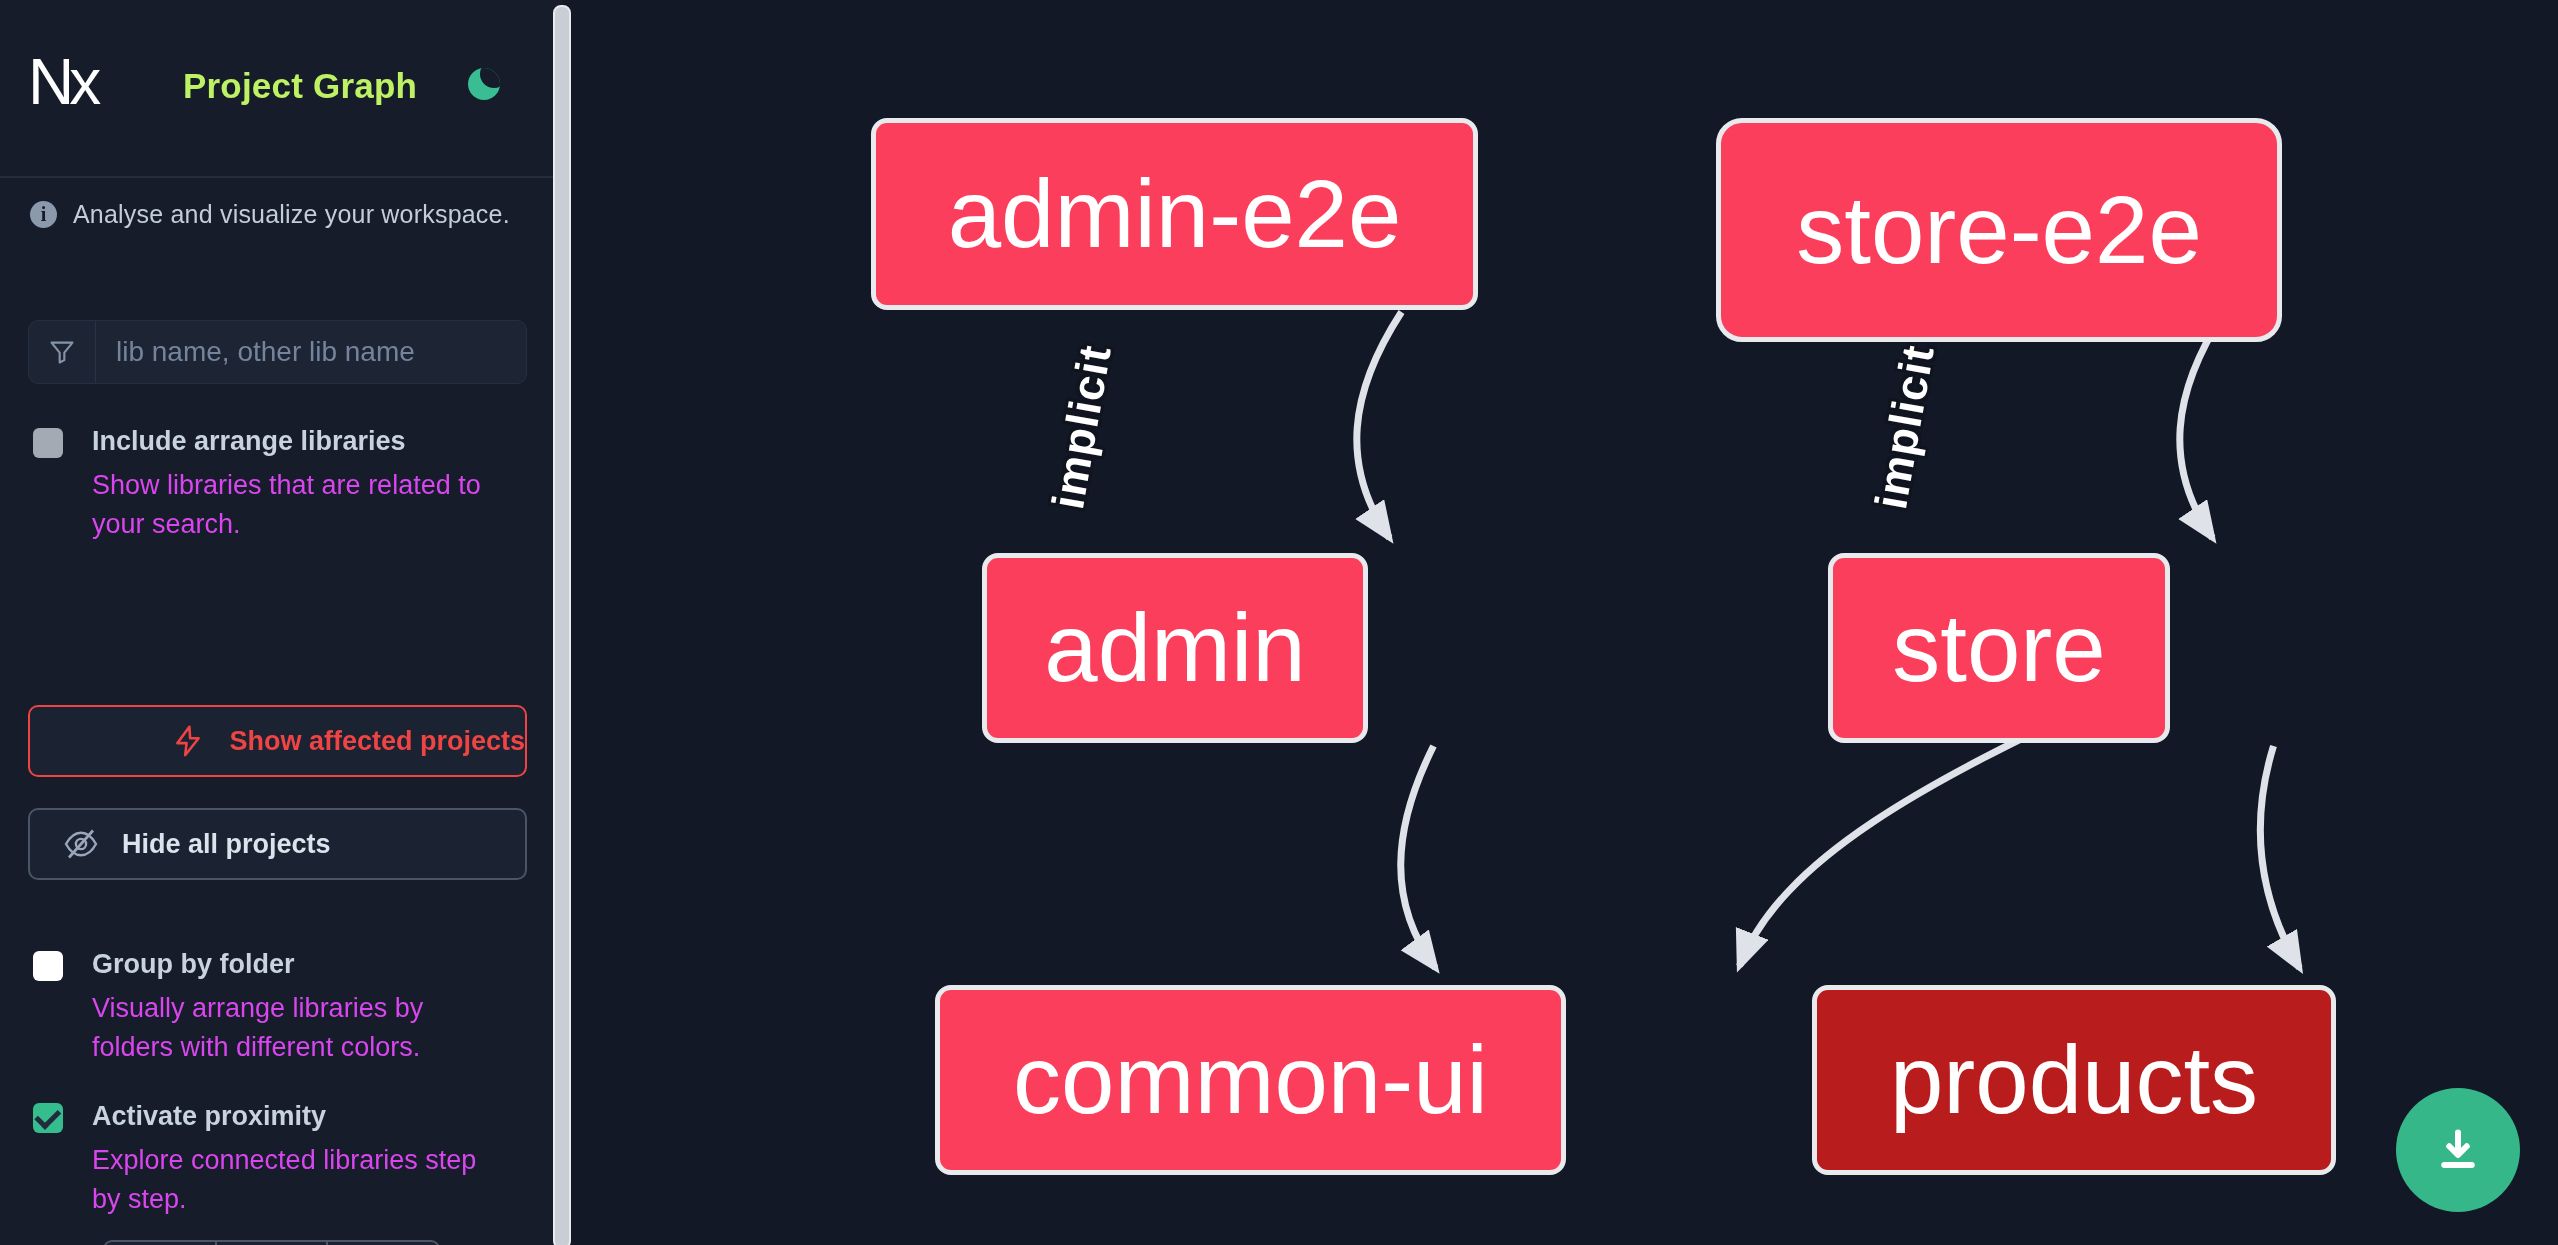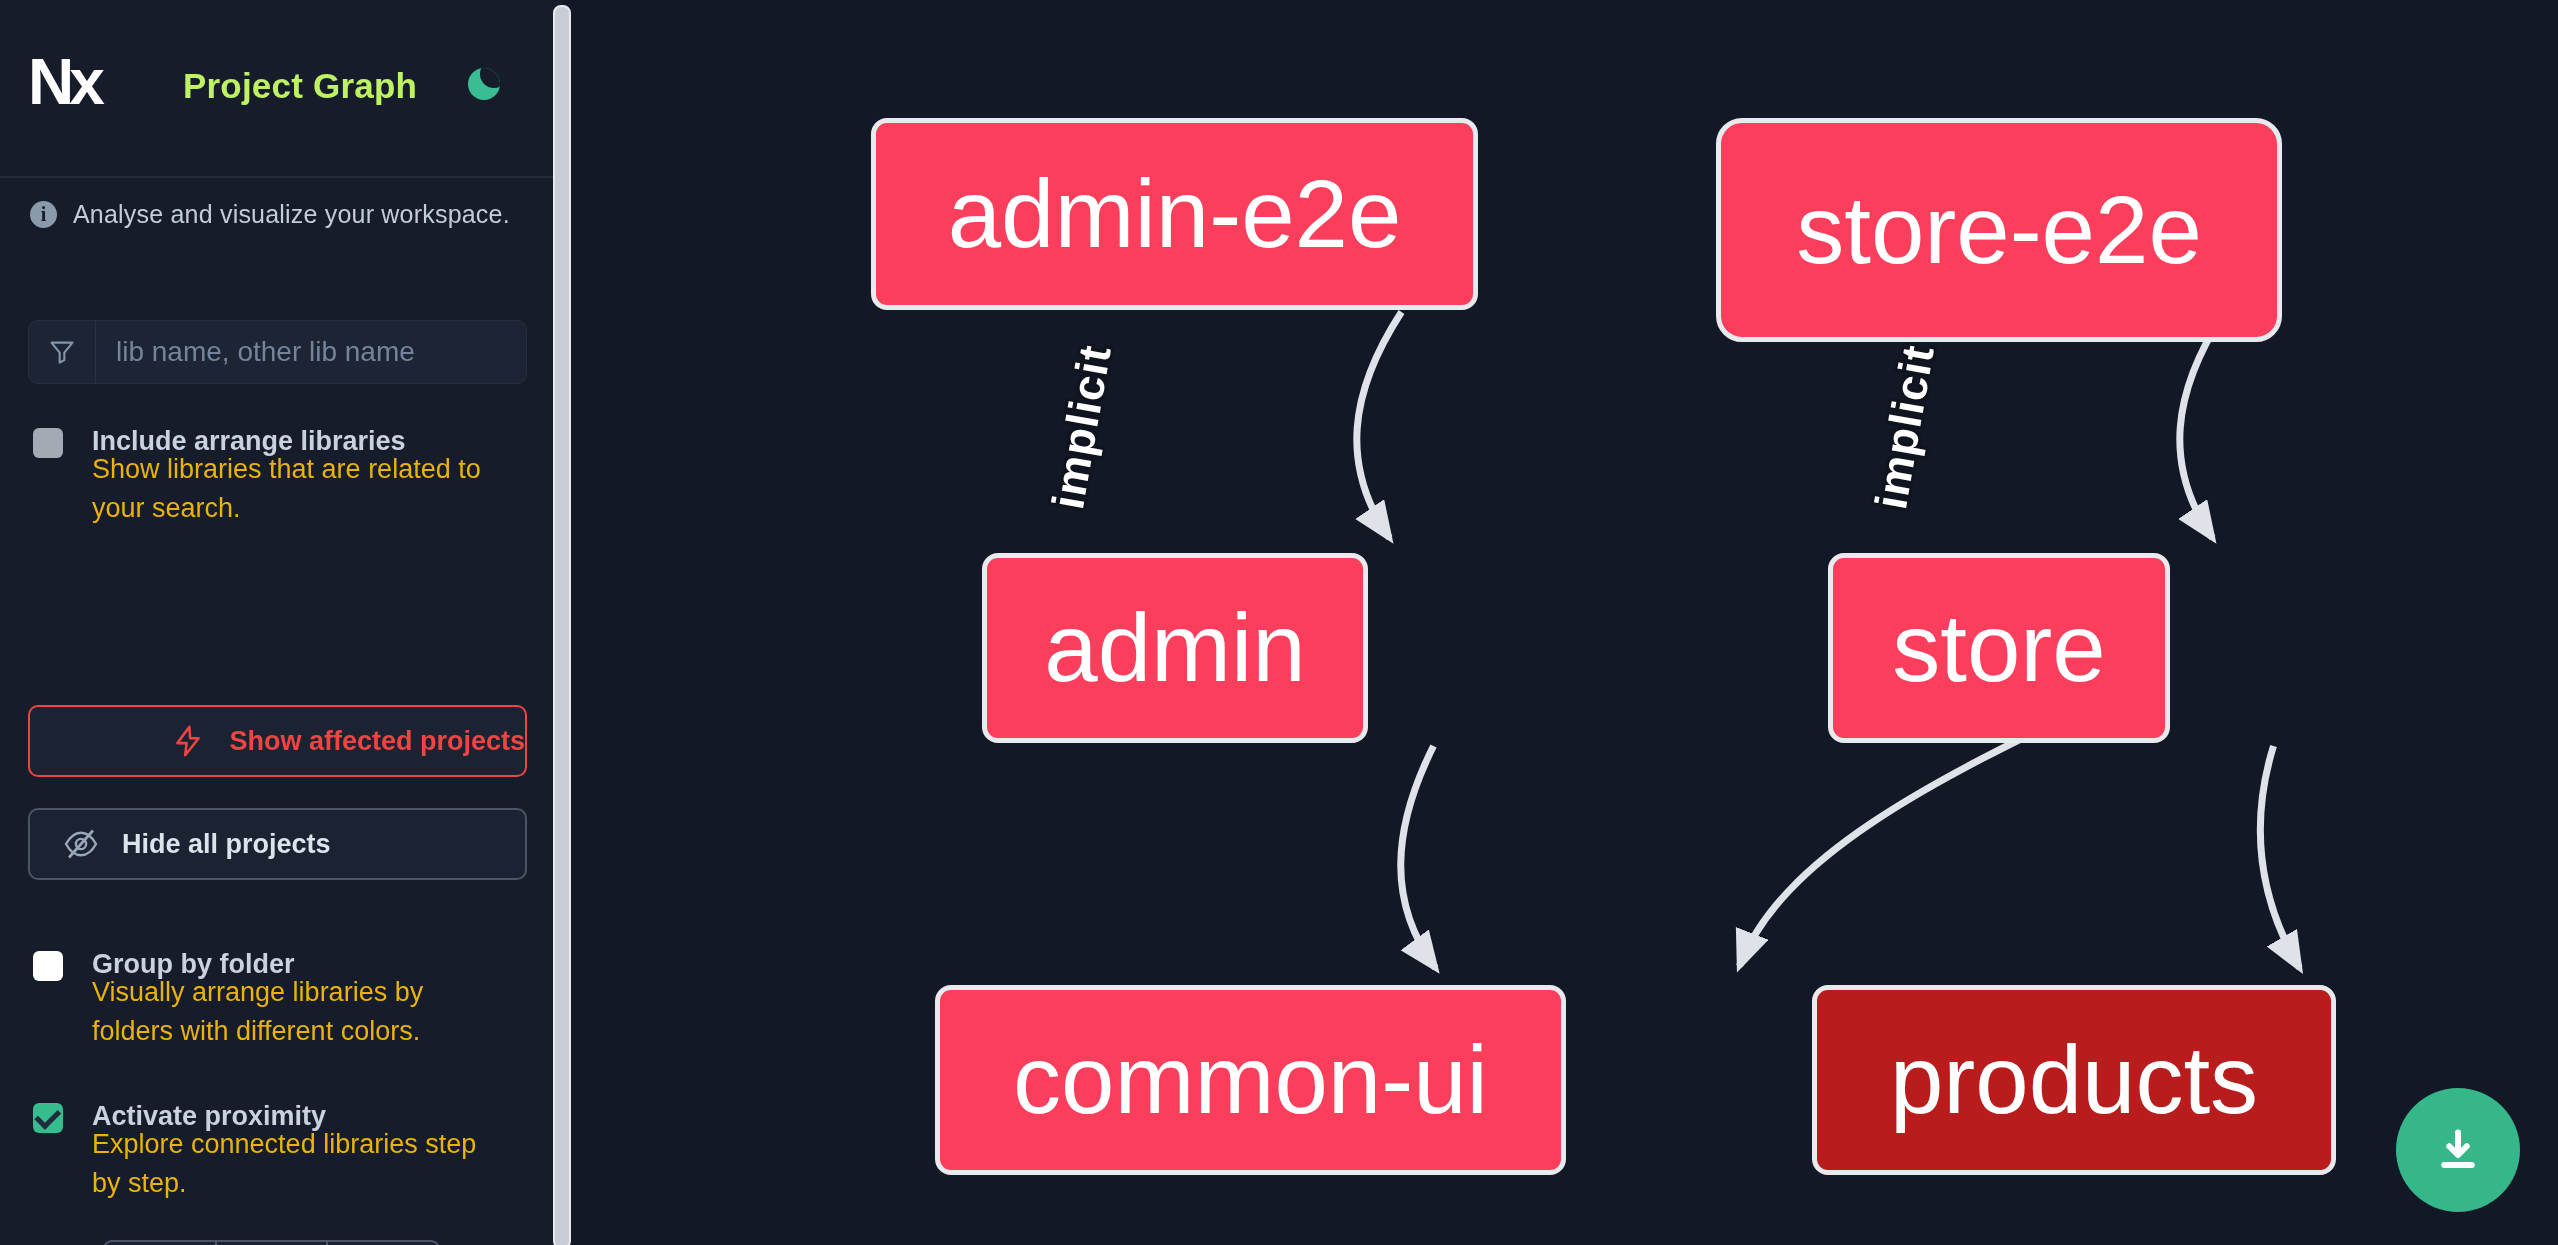--- a/index.html
+++ b/index.html
@@ -14,21 +14,21 @@
     position:absolute;left:0;top:0;width:563px;height:1245px;
     background:#161c2a;z-index:5;
   }
   .sidebar-scrollbar{
     position:absolute;left:553px;top:5px;width:14px;height:1240px;
     background:#c9ced6;border-radius:8px;border:2px solid #e8eaee;z-index:9;
   }
   .sb-header{position:absolute;left:0;top:0;width:553px;height:176px;border-bottom:2px solid #232b3c;}
   .nx-logo{
     position:absolute;left:28px;top:42px;width:110px;height:80px;
-    color:#ffffff;font-weight:700;font-size:64px;letter-spacing:-5px;
+    color:#ffffff;font-weight:400;font-size:64px;letter-spacing:-5px;
     display:flex;align-items:center;font-style:normal;
   }
   .sb-title{
     position:absolute;left:183px;top:66px;font-size:35px;font-weight:700;color:#bef264;
     letter-spacing:0.2px;
   }
   .moon-btn{position:absolute;left:468px;top:66px;width:38px;height:38px;cursor:pointer;}
   .moon{
     position:absolute;left:0;top:2px;width:32px;height:32px;border-radius:50%;
     background:#3abd92;overflow:hidden;
@@ -68,21 +68,21 @@
   .cb-white{background:#ffffff;}
   .cb-green{background:#36bd8d;display:flex;align-items:center;justify-content:center;}
   .cb-check{
     width:18px;height:10px;border-left:5px solid #222b3b;border-bottom:5px solid #222b3b;
     transform:rotate(-45deg) translate(1px,-2px);
   }
   .check-label{
     position:absolute;left:59px;top:0;font-size:27px;font-weight:700;color:#c9d3df;white-space:nowrap;
   }
   .check-desc{
-    position:absolute;left:59px;top:24px;font-size:27px;color:#eab308;line-height:39px;
+    position:absolute;left:59px;top:40px;font-size:27px;color:#d946ef;line-height:39px;
     white-space:pre-line;
   }
   
   .sb-btn{
     position:absolute;left:28px;width:499px;height:72px;border-radius:10px;
     background:#1b2231;border:2px solid #4a5566;cursor:pointer;
     display:flex;align-items:center;box-sizing:border-box;padding-left:32px;gap:22px;
   }
   .sb-btn .btn-label{font-size:27px;font-weight:600;color:#dbe3ec;white-space:nowrap;}
   .btn-focused{

